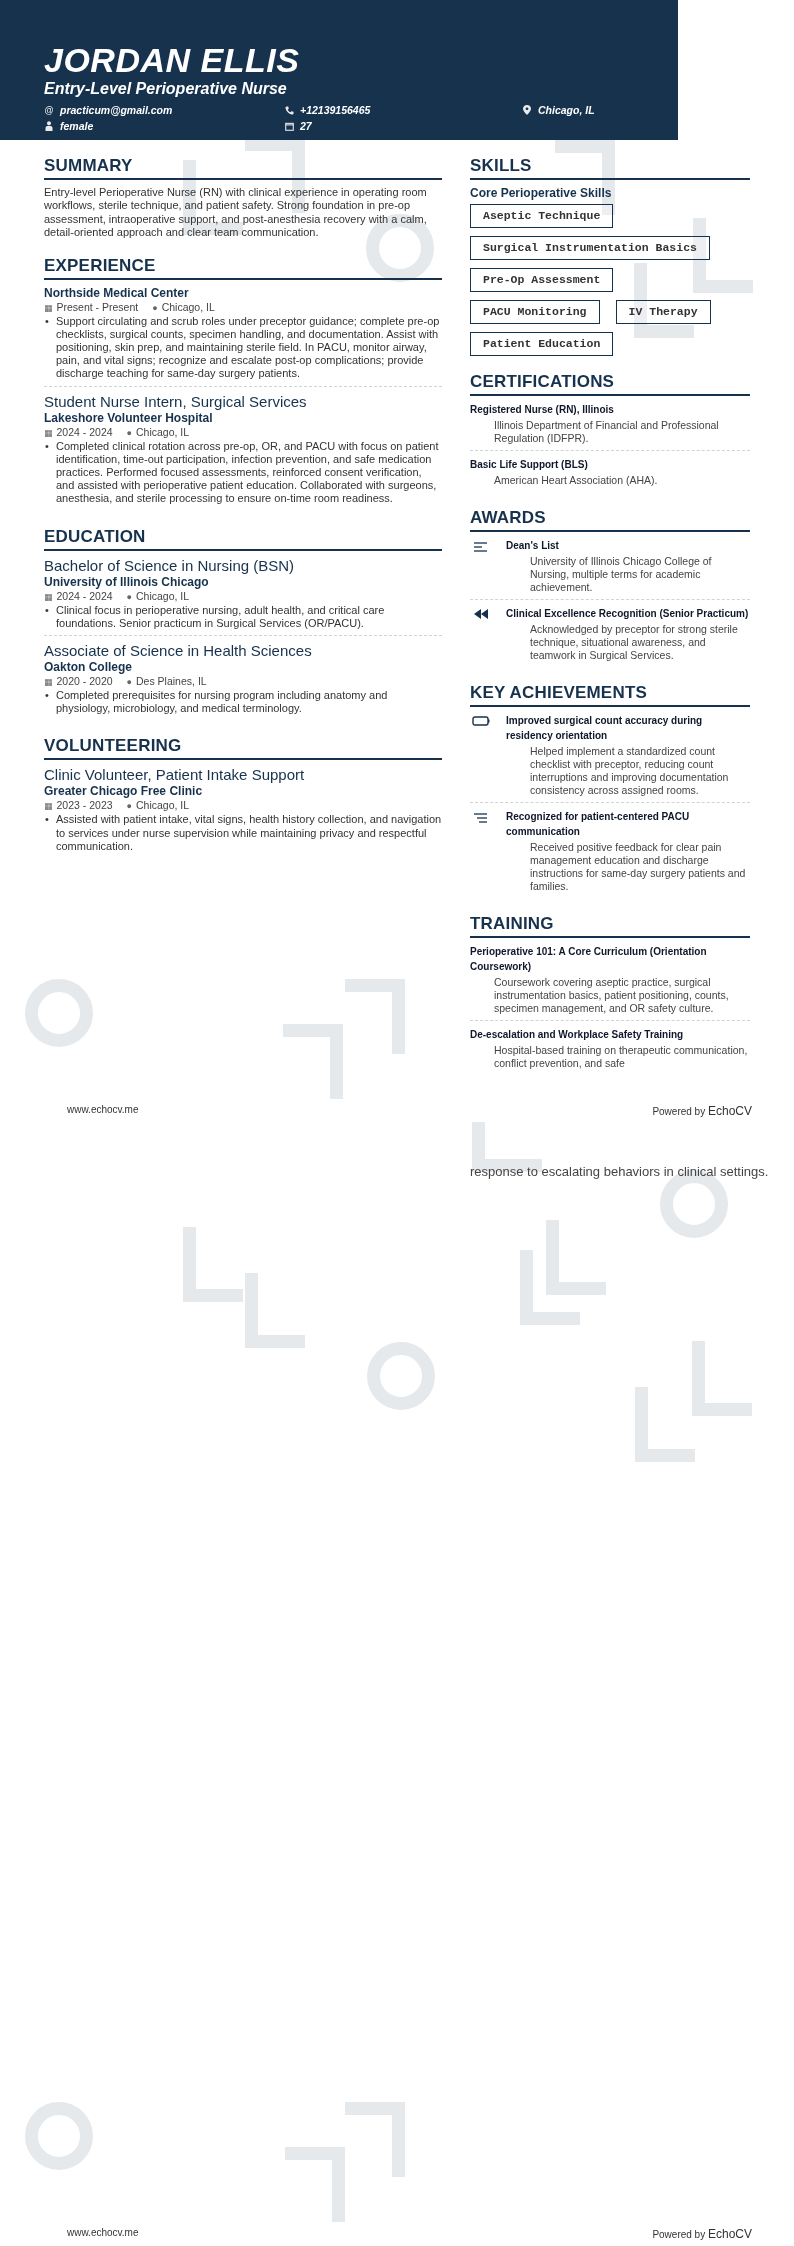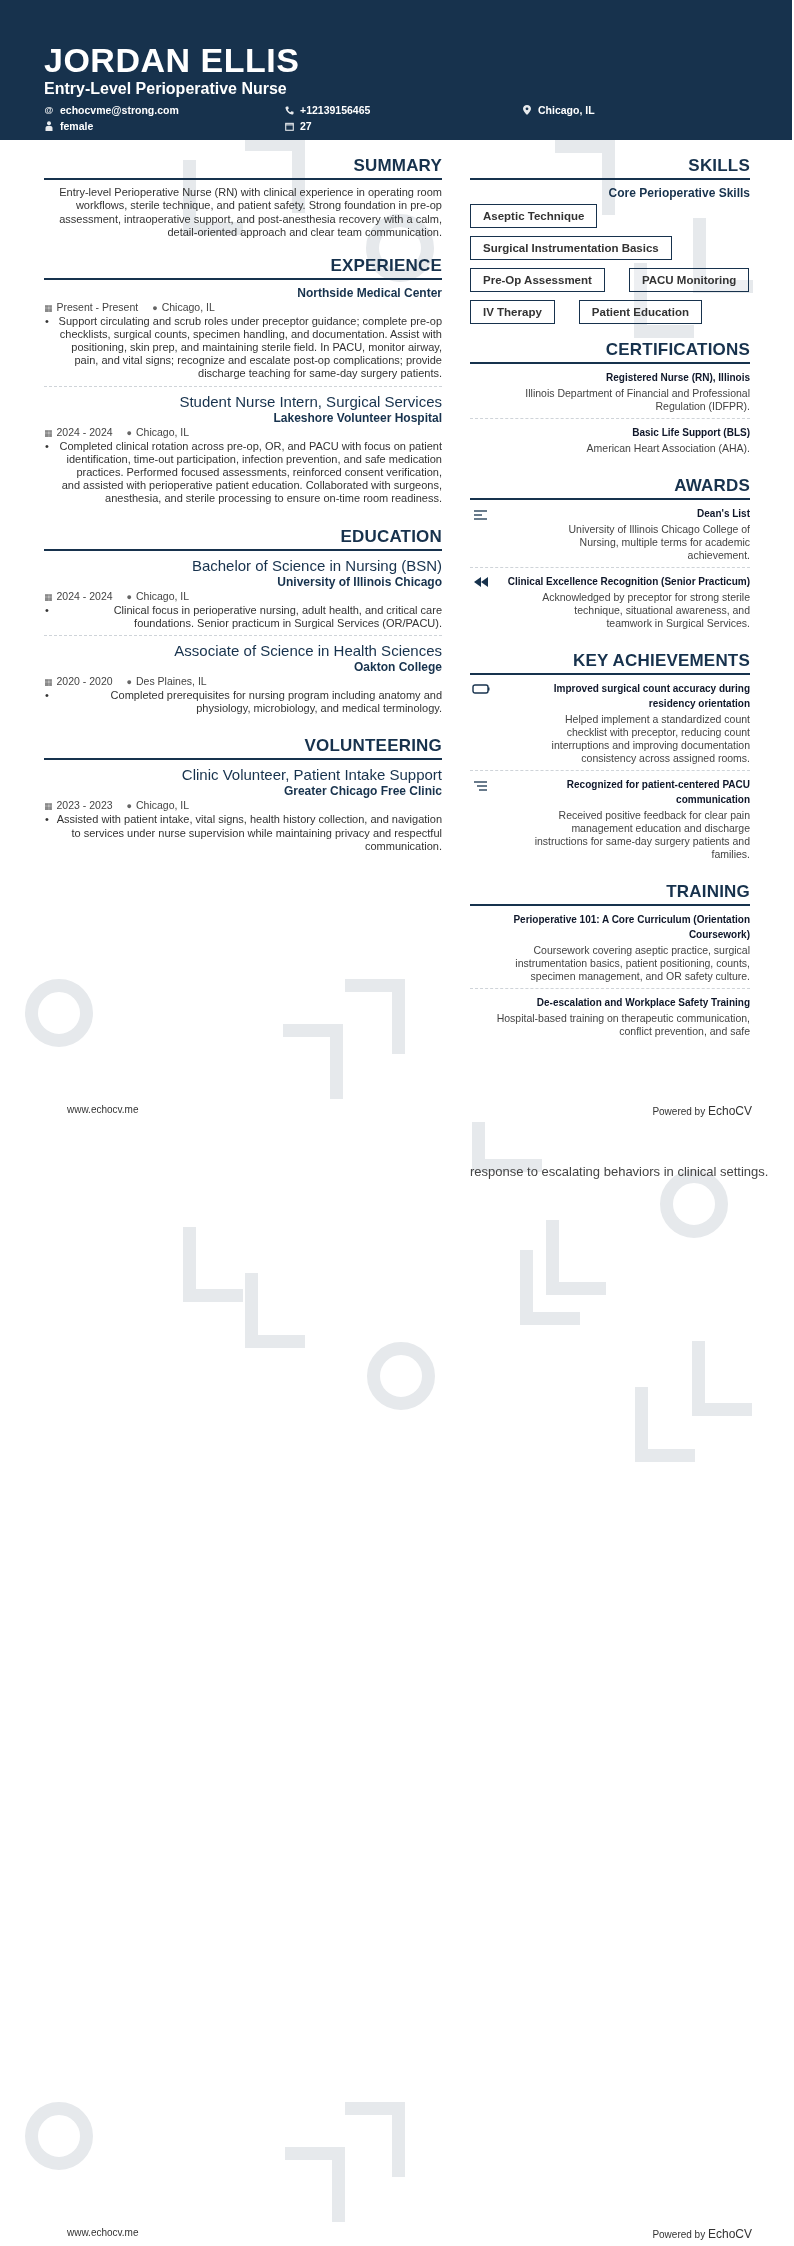--- a/index.html
+++ b/index.html
@@ -4,45 +4,45 @@
 <style>
   * { box-sizing: border-box; margin: 0; padding: 0; }
   html, body { width: 794px; height: 2246px; background: #ffffff; }
   body { position: relative; font-family: "Liberation Sans", "DejaVu Sans", sans-serif; color: #1a2e44; overflow: hidden; }
 
   .deco { position: absolute; z-index: 0; }
   .ring { border: 13px solid #e6e9ec; border-radius: 50%; width: 68px; height: 68px; }
   .ell { border-left: 13px solid #e6e9ec; border-bottom: 13px solid #e6e9ec; width: 60px; height: 75px; }
   .gam { border-right: 13px solid #e6e9ec; border-top: 13px solid #e6e9ec; width: 60px; height: 75px; }
 
-  .header { position: absolute; left: 0; top: 0; width: 792px; height: 140px; background: #17324d; color: #fff; z-index: 2; padding: 42px 0 0 44px; }
+  .header { position: absolute; left: 0; top: 0; width: 678px; height: 140px; background: #17324d; color: #fff; z-index: 2; padding: 42px 0 0 44px; font-style: italic; }
   .name { font-size: 34px; font-weight: bold; letter-spacing: 0.5px; line-height: 36px; }
   .role { font-size: 16px; font-weight: bold; line-height: 20px; margin-top: 1px; }
   .contacts { position: relative; height: 34px; margin-top: 4px; font-size: 10.5px; font-weight: bold; }
   .ci { position: absolute; display: flex; align-items: center; gap: 6px; line-height: 14px; }
   .ci .ic { width: 10px; display: inline-flex; justify-content: center; font-size: 9px; opacity: .9; }
 
   .col-left { position: absolute; left: 44px; top: 156px; width: 398px; z-index: 1; }
   .col-right { position: absolute; left: 470px; top: 156px; width: 280px; z-index: 1; }
 
   .sec-title { font-size: 17px; font-weight: bold; color: #17324d; line-height: 20px; border-bottom: 2px solid #17324d; padding-bottom: 2px; margin-bottom: 6px; letter-spacing: .2px; }
-  .section { margin-bottom: 16px; text-align: right; }
+  .section { margin-bottom: 16px; }
 
   .para { font-size: 11px; line-height: 13.4px; color: #333; }
   .item { padding-bottom: 5px; margin-bottom: 6px; border-bottom: 1px dashed #cfd4d9; }
   .item:last-child { border-bottom: none; margin-bottom: 0; }
   .ititle { font-size: 15px; color: #17324d; line-height: 18px; }
   .iorg { font-size: 12px; font-weight: bold; color: #17324d; line-height: 15px; }
   .imeta { font-size: 10.5px; color: #444; line-height: 13px; display: flex; gap: 14px; }
   .imeta span.ic { font-size: 9px; color: #666; margin-right: 4px; }
   .bul { font-size: 11px; line-height: 13.2px; color: #333; padding-left: 12px; position: relative; }
   .bul::before { content: "•"; position: absolute; left: 1px; top: 0; }
 
   .subhead { font-size: 12px; font-weight: bold; color: #17324d; margin-bottom: 4px; line-height: 14px; }
-  .tags { display: flex; flex-wrap: wrap; gap: 8px 24px; }
+  .tags { display: flex; flex-wrap: wrap; gap: 8px 16px; font-family: Liberation Mono, monospace; }
   .tag { border: 1.5px solid #17324d; font-size: 11.5px; font-weight: bold; color: #333; padding: 4px 12px; line-height: 14px; background: rgba(255,255,255,.3); }
 
   .rtitle { font-size: 10px; font-weight: bold; color: #0f172a; line-height: 15px; }
   .rdesc { font-size: 10.5px; color: #444; line-height: 13px; margin-top: 2px; margin-left: 24px; }
 
   .iconrow { display: flex; gap: 14px; }
   .iconcol { width: 22px; flex: none; padding-top: 3px; display: flex; justify-content: center; color: #17324d; }
   .iconbody { flex: 1; }
 
   .footer { position: absolute; left: 0; width: 794px; font-size: 10px; color: #333; z-index: 1; }
@@ -76,21 +76,21 @@
 <div class="deco ring" style="left:25px;top:2102px;"></div>
 <div class="deco gam" style="left:285px;top:2147px;"></div>
 <div class="deco gam" style="left:345px;top:2102px;"></div>
 
 <div class="header">
   <div class="name">JORDAN ELLIS</div>
   <div class="role">Entry-Level Perioperative Nurse</div>
   <div class="contacts">
     <div class="ci" style="left:0;top:0;">
       <span class="ic">@</span>
-      <span>echocvme@strong.com</span>
+      <span>practicum@gmail.com</span>
     </div>
     <div class="ci" style="left:240px;top:0;">
       <span class="ic">
         <svg width="9" height="9" viewBox="0 0 10 10">
             <path d="M2 0.5 L3.6 0.5 L4.2 3 L3 3.8 C3.6 5.2 4.8 6.4 6.2 7 L7 5.8 L9.5 6.4 L9.5 8 C9.5 9 8.6 9.6 7.6 9.4 C4 8.6 1.4 6 0.6 2.4 C0.4 1.4 1 0.5 2 0.5 Z" fill="#fff"></path>
           </svg>
       </span>
       <span>+12139156465</span>
     </div>
     <div class="ci" style="left:478px;top:0;">

